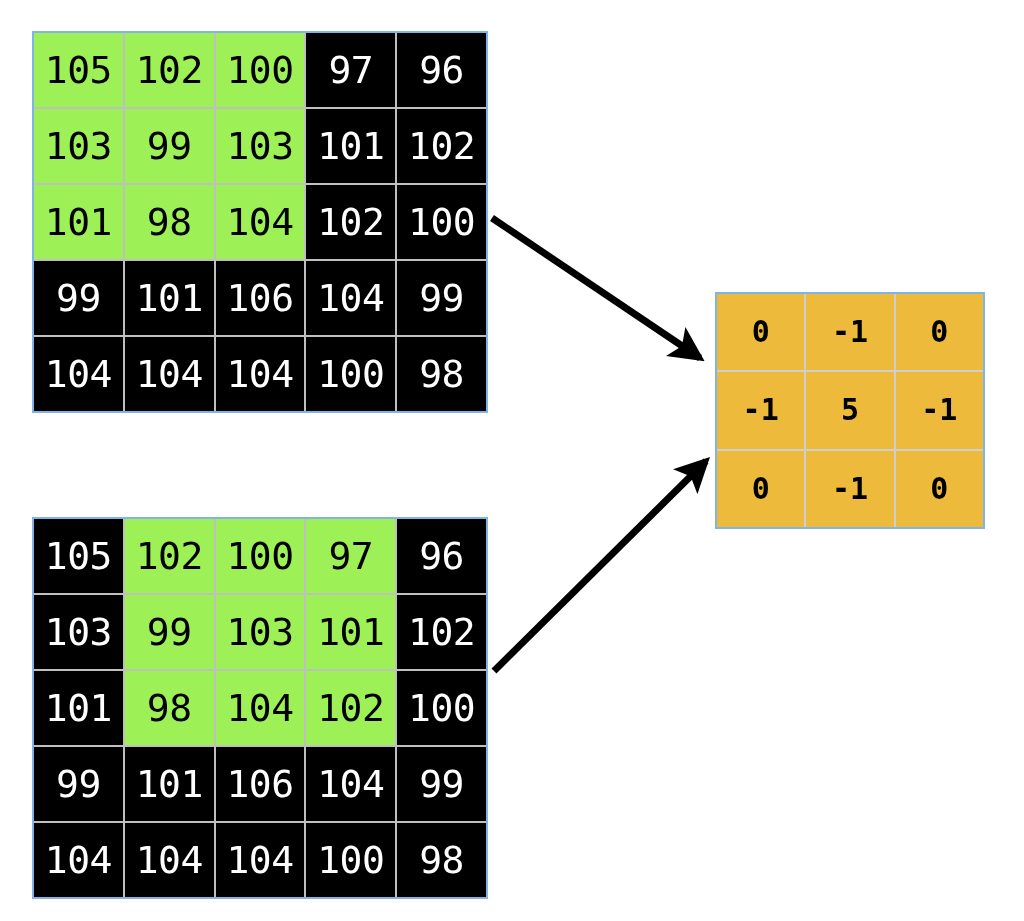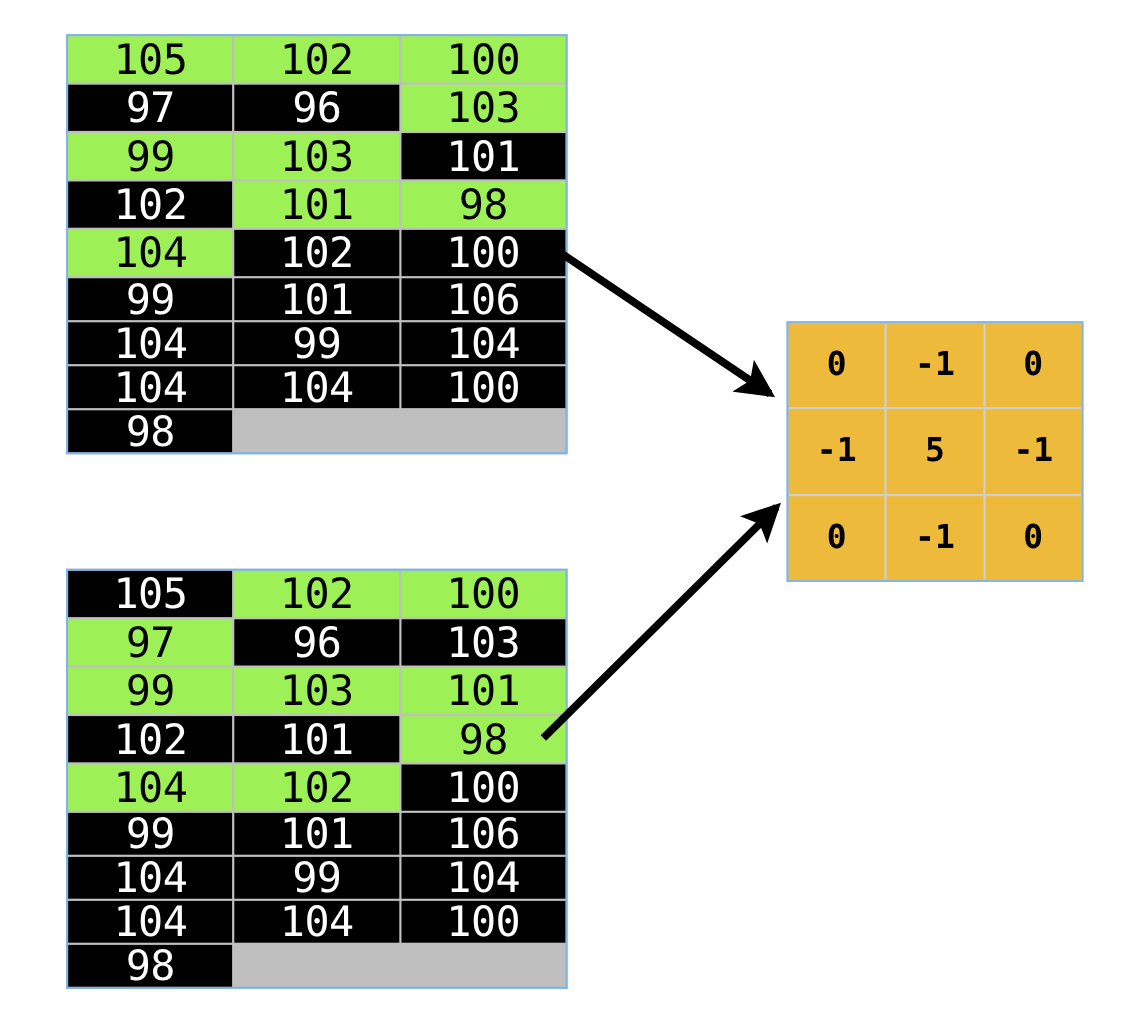--- a/index.html
+++ b/index.html
@@ -20,27 +20,26 @@
     position: absolute;
     left: 0; top: 0;
     width: 1024px;
     height: 921px;
   }
 
   
   .patch-grid {
     position: absolute;
     display: grid;
-    grid-template-columns: repeat(3, 1fr);
+    grid-template-columns: repeat(5, 1fr);
     grid-template-rows: repeat(5, 1fr);
     gap: 2px;
     background: #bfbfbf;          
     border: 2px solid #7fb5e6;    
     box-sizing: border-box;
-    margin-left: 28px;
   }
   #patch-one {
     left: 32px;
     top: 31px;
     width: 456px;
     height: 382px;
   }
   #patch-two {
     left: 32px;
     top: 517px;

